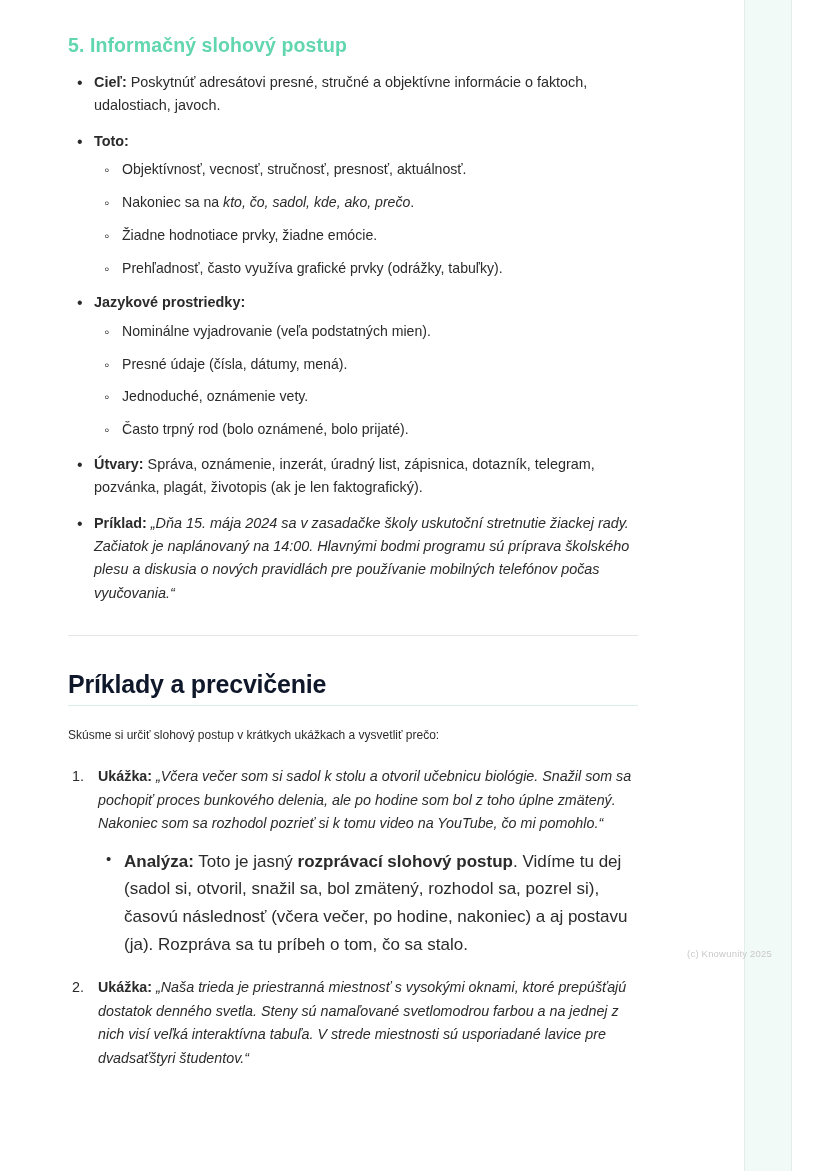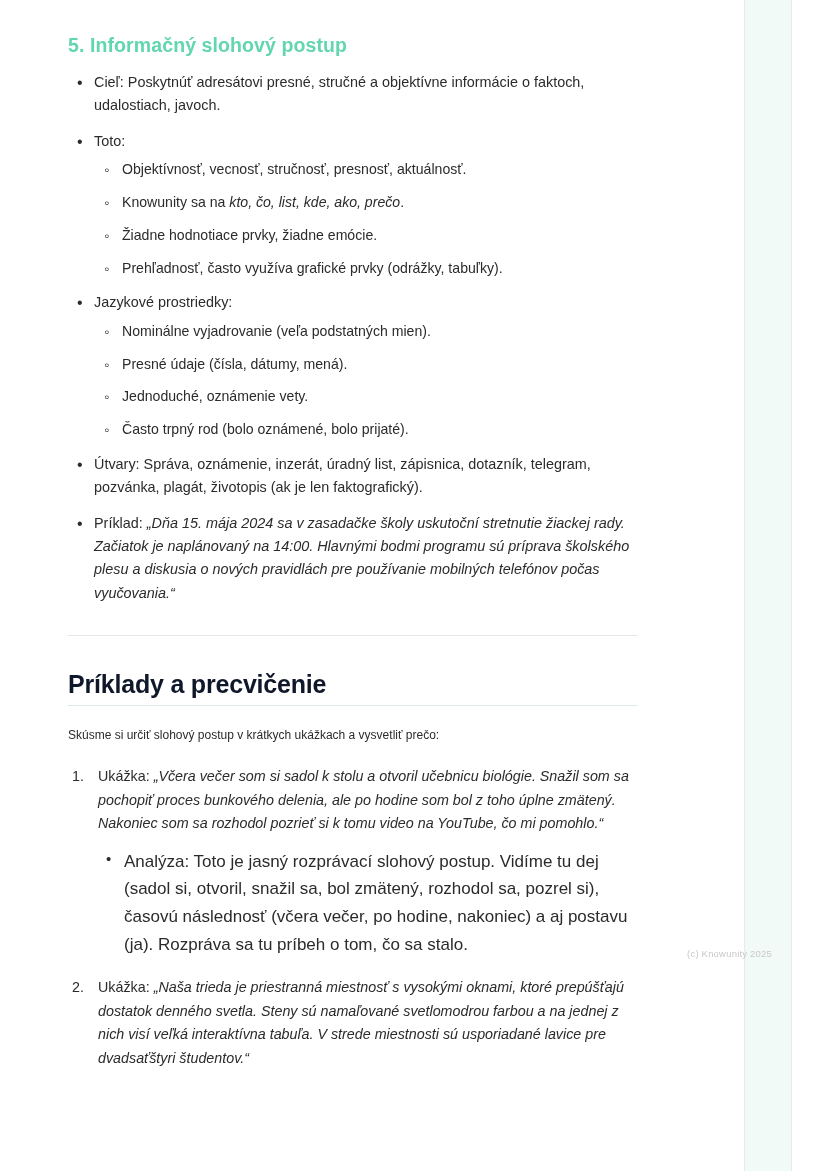--- a/index.html
+++ b/index.html
@@ -139,21 +139,21 @@
     line-height: 1.62;
   }
   ul.sub-dash > li::before {
     content: "•";
     position: absolute;
     left: 8px;
     top: -1px;
     font-size: 15px;
     color: #2b2b2b;
   }
-  b, .bold { font-weight: normal; }
+  b, .bold { font-weight: bold; }
   i, .italic { font-style: italic; }
   .intro-text {
     font-size: 12px;
     line-height: 1.6;
     margin: 0 0 20px 0;
   }
   .quote-block {
     font-style: italic;
     text-align: justify;
   }
@@ -180,21 +180,21 @@
     <ul class="lvl1">
 
       <li>
         <b>Cieľ:</b><span> Poskytnúť adresátovi presné, stručné a objektívne informácie o faktoch, udalostiach, javoch.</span>
       </li>
 
       <li>
         <b>Toto:</b>
         <ul class="lvl2">
           <li><span>Objektívnosť, vecnosť, stručnosť, presnosť, aktuálnosť.</span></li>
-          <li><span>Knowunity sa na </span><i>kto, čo, list, kde, ako, prečo</i><span>.</span></li>
+          <li><span>Nakoniec sa na </span><i>kto, čo, sadol, kde, ako, prečo</i><span>.</span></li>
           <li><span>Žiadne hodnotiace prvky, žiadne emócie.</span></li>
           <li><span>Prehľadnosť, často využíva grafické prvky (odrážky, tabuľky).</span></li>
         </ul>
       </li>
 
       <li>
         <b>Jazykové prostriedky:</b>
         <ul class="lvl2">
           <li><span>Nominálne vyjadrovanie (veľa podstatných mien).</span></li>
           <li><span>Presné údaje (čísla, dátumy, mená).</span></li>

